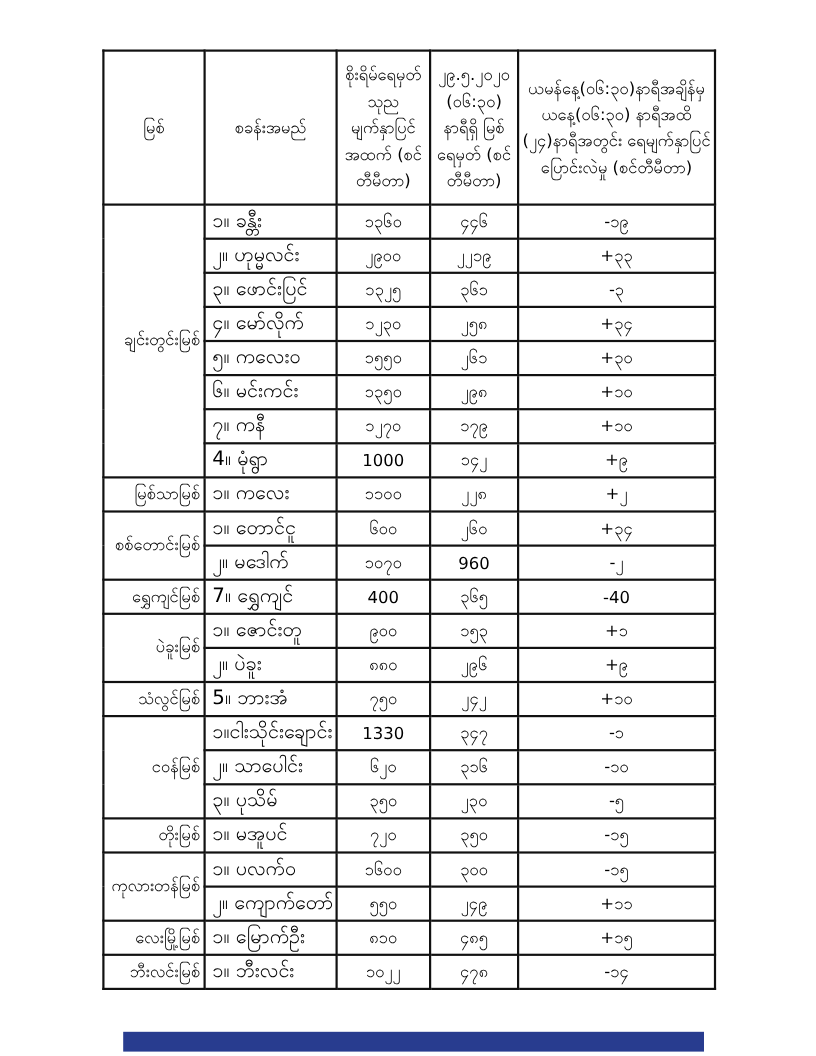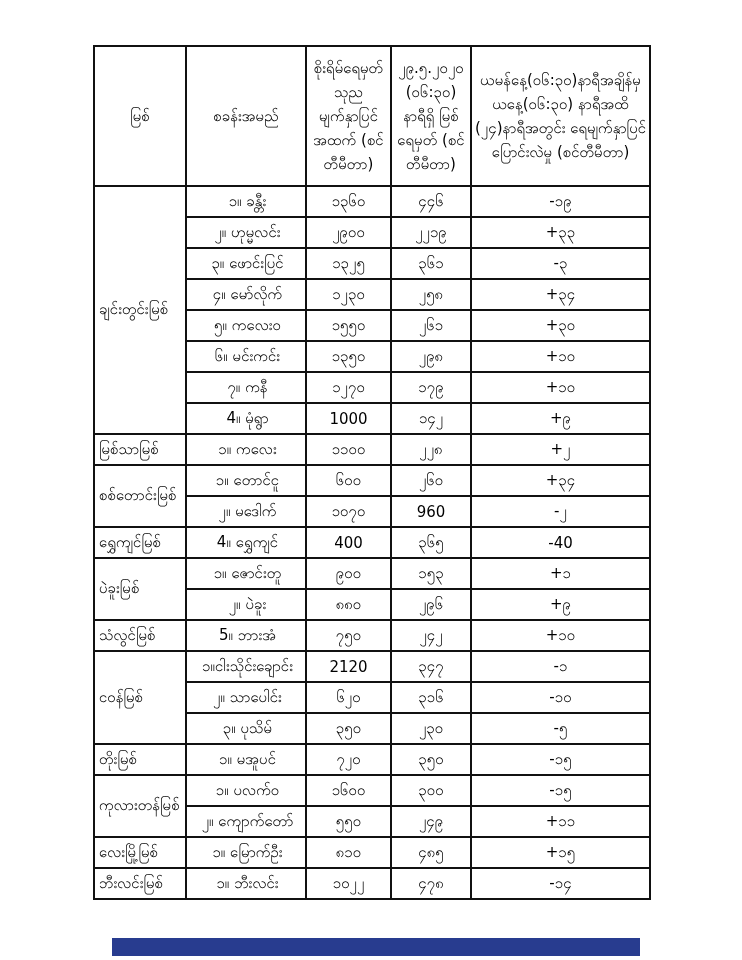--- a/index.html
+++ b/index.html
@@ -27,22 +27,22 @@
   .wl thead tr { height:140px; }
   .wl tbody tr { height:31px; }
   .wl th {
     font-weight:normal;
     text-align:center;
     vertical-align:middle;
     line-height:1.6;
     padding:2px 3px;
   }
   .th-small { font-size:14px; line-height:1.55; }
-  td.river  { text-align:left; vertical-align:middle; padding-left:4px; font-size:15px; }
-  td.station{ text-align:center; vertical-align:middle; padding-left:6px; font-size:15px; white-space:nowrap; }
+  td.river  { text-align:right; vertical-align:middle; padding-left:4px; font-size:15px; }
+  td.station{ text-align:left; vertical-align:middle; padding-left:6px; font-size:18px; white-space:nowrap; }
   td.num    { text-align:center; vertical-align:middle; font-size:15px; }
   .bottom-bar {
     position:absolute;
     left:112px; top:938px;
     width:528px; height:18px;
     background:#283c8f;
   }
 </style>
 </head>
 <body>
@@ -134,21 +134,21 @@
       </tr>
       <tr>
         <td class="station">၂။ မဒေါက်</td>
         <td class="num">၁၀၇၀</td>
         <td class="num">960</td>
         <td class="num">-၂</td>
       </tr>
 
       <tr>
         <td class="river">ရွှေကျင်မြစ်</td>
-        <td class="station">4။ ရွှေကျင်</td>
+        <td class="station">7။ ရွှေကျင်</td>
         <td class="num">400</td>
         <td class="num">၃၆၅</td>
         <td class="num">-40</td>
       </tr>
 
       <tr>
         <td class="river" rowspan="2">ပဲခူးမြစ်</td>
         <td class="station">၁။ ဇောင်းတူ</td>
         <td class="num">၉၀၀</td>
         <td class="num">၁၅၃</td>
@@ -165,21 +165,21 @@
         <td class="river">သံလွင်မြစ်</td>
         <td class="station">5။ ဘားအံ</td>
         <td class="num">၇၅၀</td>
         <td class="num">၂၄၂</td>
         <td class="num">+၁၀</td>
       </tr>
 
       <tr>
         <td class="river" rowspan="3">ငဝန်မြစ်</td>
         <td class="station">၁။ငါးသိုင်းချောင်း</td>
-        <td class="num">2120</td>
+        <td class="num">1330</td>
         <td class="num">၃၄၇</td>
         <td class="num">-၁</td>
       </tr>
       <tr>
         <td class="station">၂။ သာပေါင်း</td>
         <td class="num">၆၂၀</td>
         <td class="num">၃၁၆</td>
         <td class="num">-၁၀</td>
       </tr>
       <tr>

